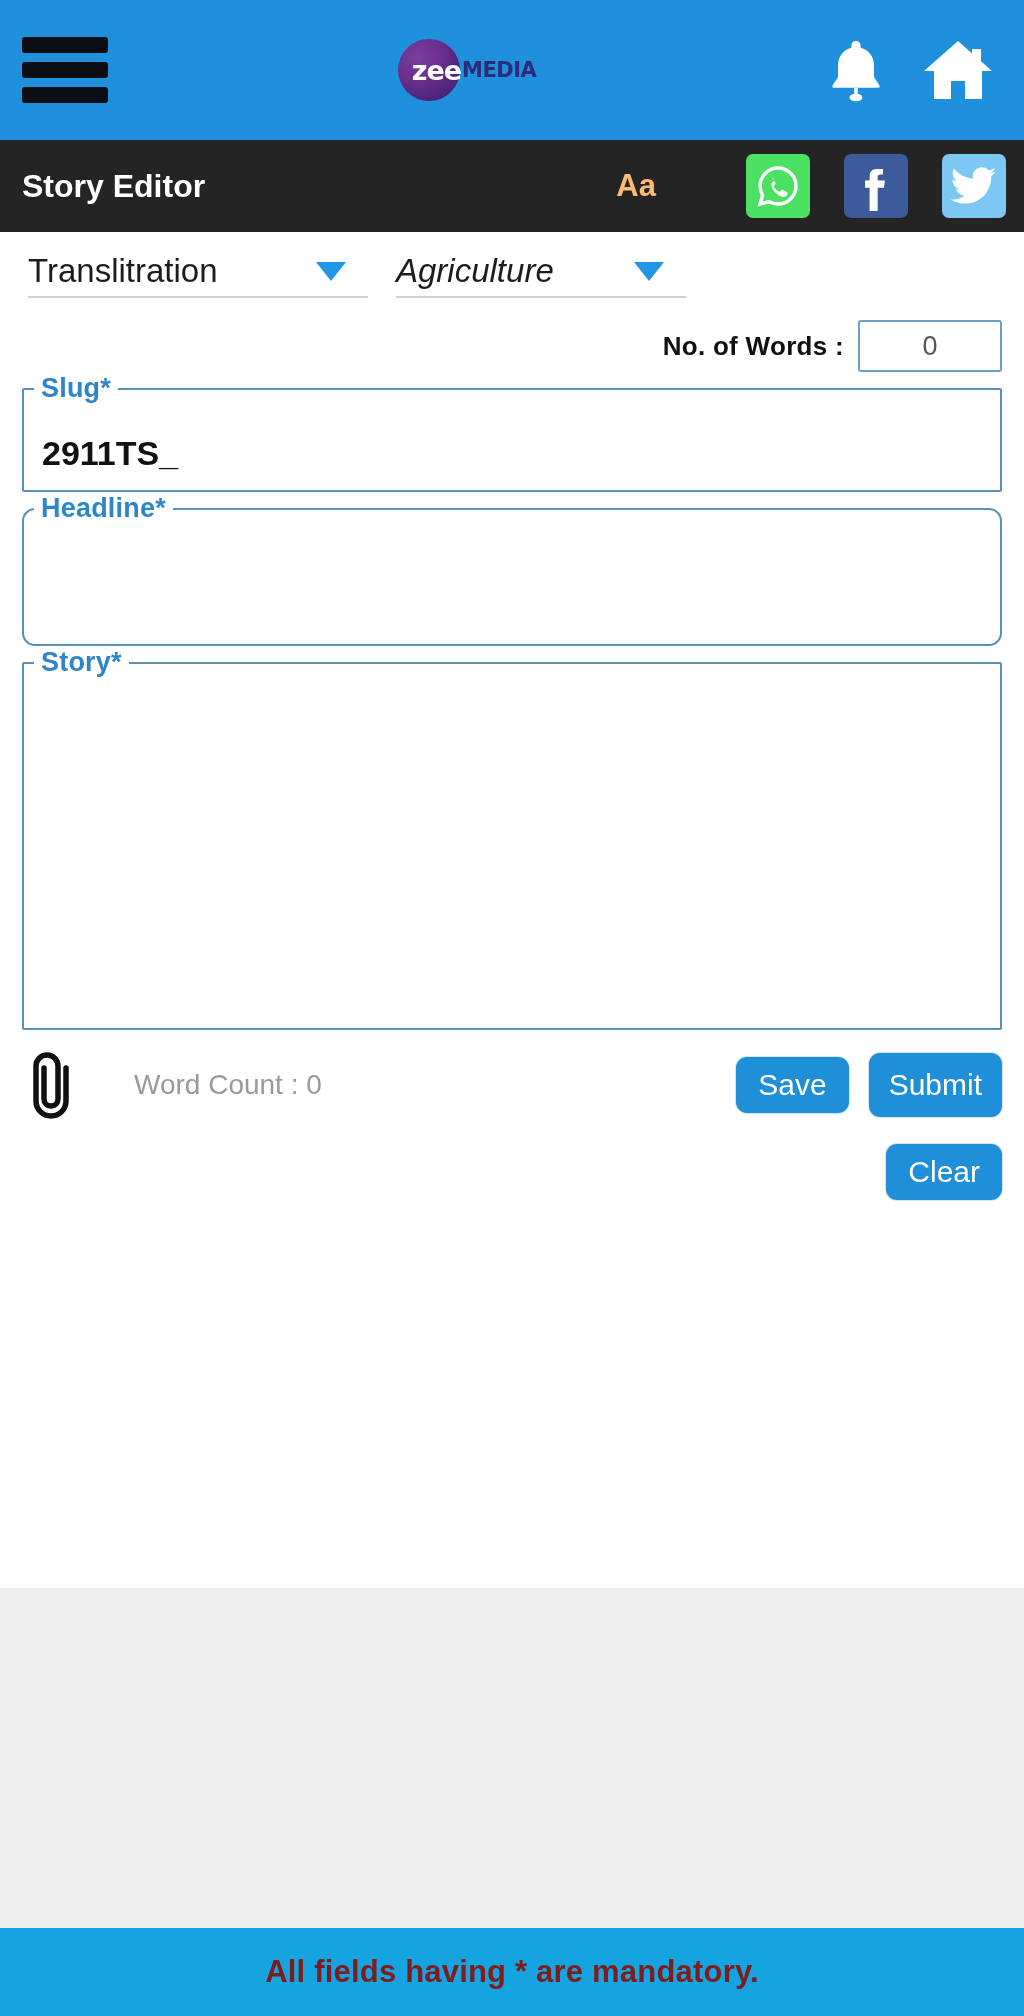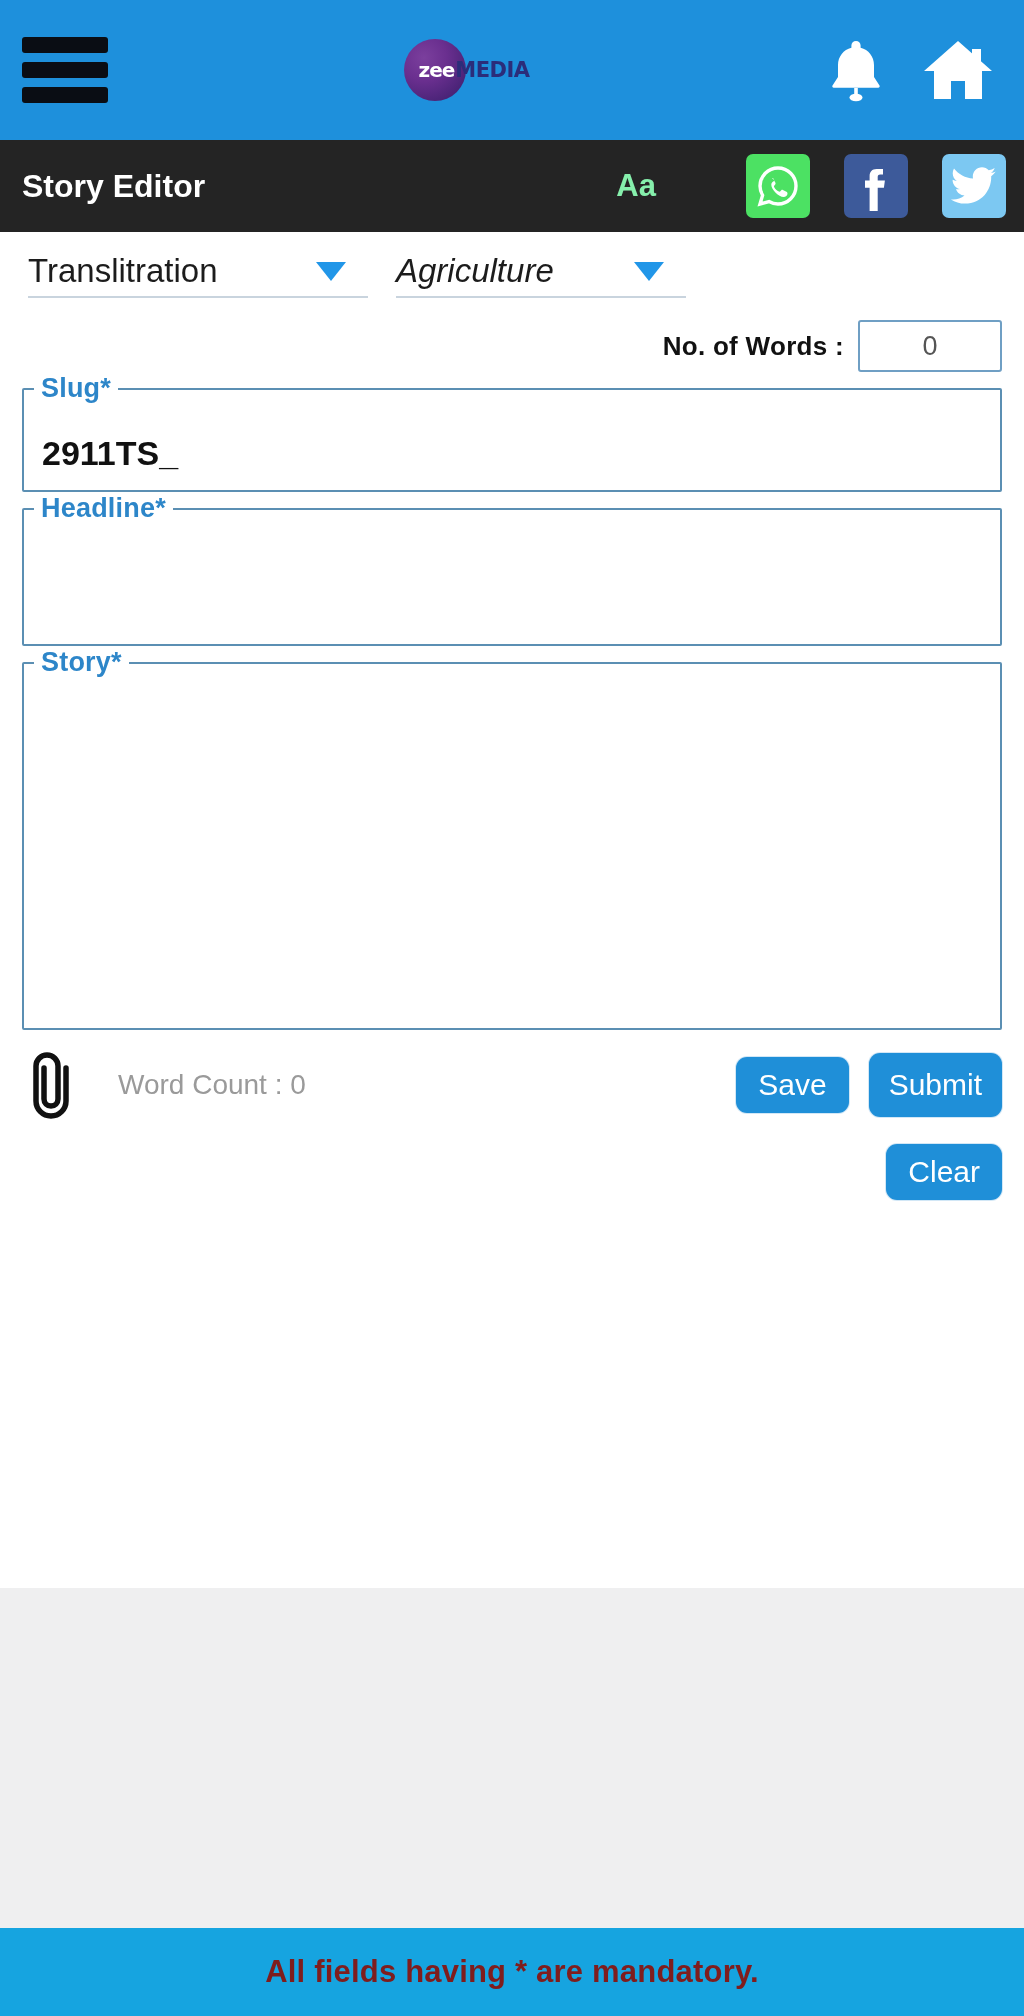--- a/index.html
+++ b/index.html
@@ -61,21 +61,21 @@
     border-radius: 50%;
     background: radial-gradient(circle at 32% 30%, #7b3f9d 0%, #6a2f8f 38%, #4b2478 75%, #3a1e66 100%);
     position: absolute;
     left: 0;
     top: 0;
   }
   .brand-zee {
     position: relative;
     z-index: 2;
     color: #ffffff;
-    font-size: 20px;
+    font-size: 27px;
     font-weight: bold;
     letter-spacing: -1px;
     padding-left: 14px;
     font-family: "DejaVu Sans", sans-serif;
   }
   .brand-media {
     position: relative;
     z-index: 2;
     color: #2b2d7a;
     font-size: 21px;
@@ -107,21 +107,21 @@
     gap: 16px;
   }
   .darkbar-title {
     color: #ffffff;
     font-size: 32px;
     font-weight: bold;
     flex: 0 0 auto;
   }
   .darkbar-spacer { flex: 1 1 auto; }
   .aa-btn {
-    color: #86efac;
+    color: #fdba74;
     font-size: 31px;
     font-weight: bold;
     margin-right: 56px;
     cursor: pointer;
     flex: 0 0 auto;
   }
   .soc {
     width: 64px;
     height: 64px;
     border-radius: 7px;
@@ -231,42 +231,42 @@
     background: transparent;
     font-family: "Liberation Sans", sans-serif;
     font-size: 34px;
     font-weight: bold;
     color: #111111;
     padding: 26px 18px 0 18px;
     resize: none;
   }
   .fbox-location { height: 106px; }
   .fbox-slug     { height: 104px; }
-  .fbox-headline { height: 138px; }
+  .fbox-headline { height: 138px; border-radius: 13px; }
   .fbox-story    { height: 368px; }
   .fbox-story .fbox-input { font-weight: normal; }
 
   
   .btn-row {
     display: flex;
     align-items: center;
     margin: 18px 22px 0 22px;
   }
   .clip-btn {
     width: 54px;
     height: 74px;
     cursor: pointer;
     flex: 0 0 auto;
     line-height: 0;
     margin-left: 6px;
   }
   .wordcount {
     font-size: 28px;
     color: #9a9a9a;
-    margin-left: 36px;
+    margin-left: 52px;
     flex: 1 1 auto;
   }
   .btn {
     background: #1f8fd8;
     color: #ffffff;
     font-size: 30px;
     border: none;
     border-radius: 11px;
     padding: 11px 22px;
     cursor: pointer;

